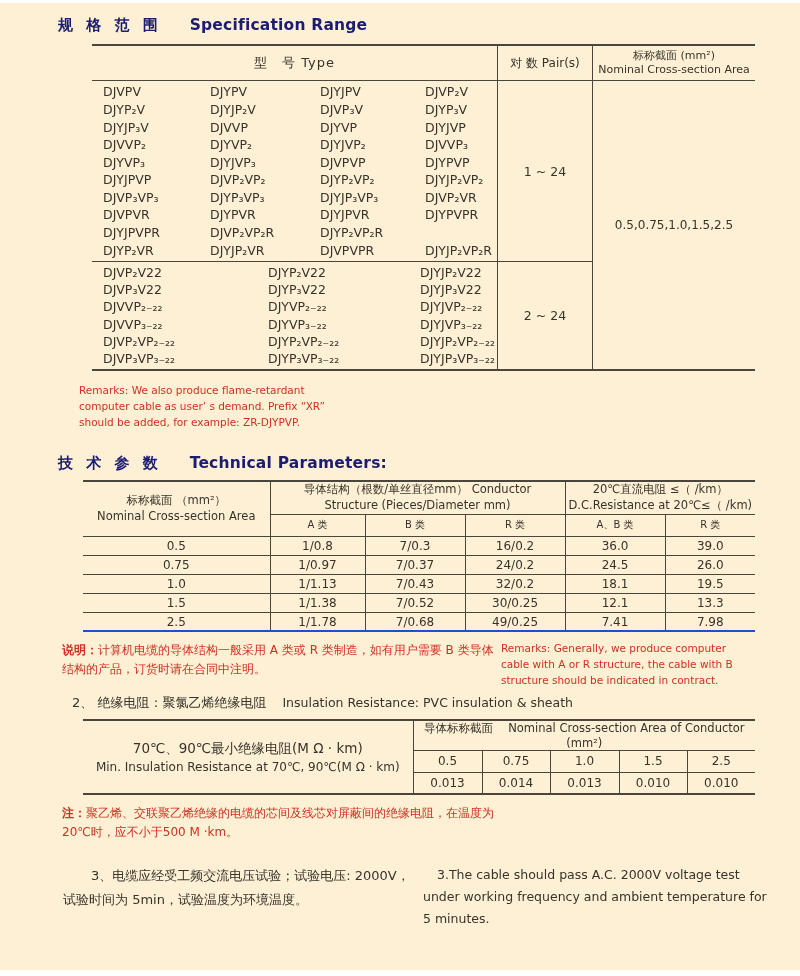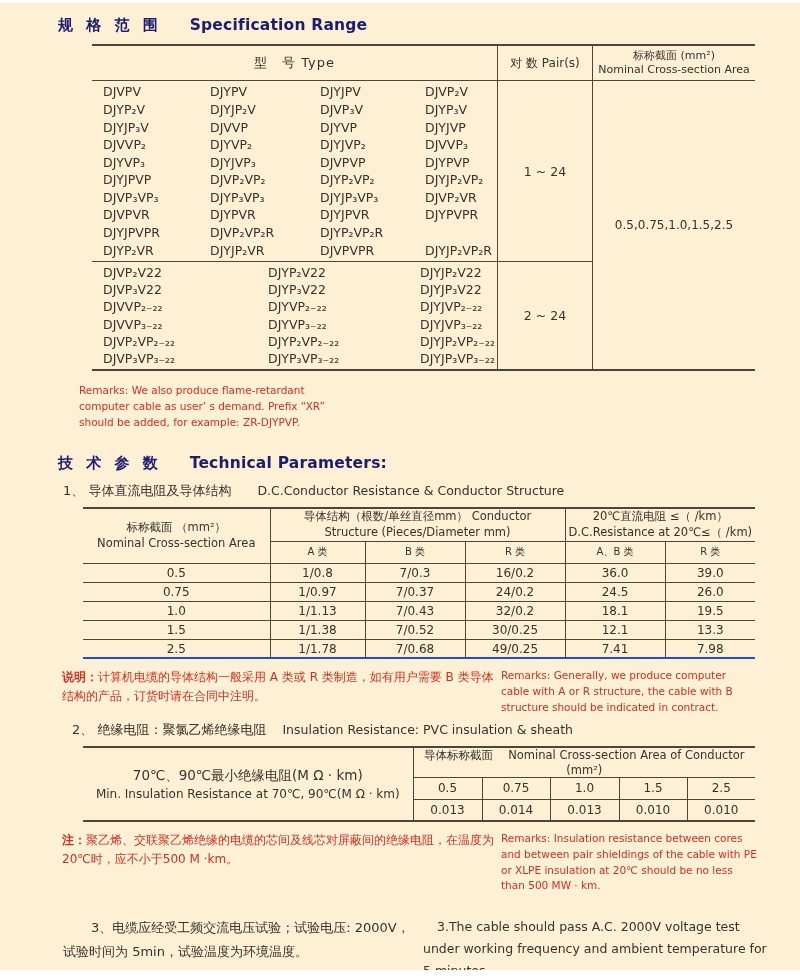--- a/index.html
+++ b/index.html
@@ -188,24 +188,20 @@
 
   <div class="remark-row" id="spec-remarks">
     <div class="remark-en">Remarks: We also produce flame-retardant computer cable as user’ s demand. Prefix “XR” should be added, for example: ZR-DJYPVP.</div>
   </div>
 
   <div class="sec-title" id="tech-title">
     <span class="zh">技 术 参 数</span>
     <span class="en">Technical Parameters:</span>
   </div>
 
-  <div class="item-line" id="item1-line">
-    <span class="zh">1、 导体直流电阻及导体结构</span>
-    <span class="en">D.C.Conductor Resistance &amp; Conductor Structure</span>
-  </div>
 
   <table class="t1">
     <colgroup>
         <col style="width:187px">
         <col style="width:95px">
         <col style="width:100px">
         <col style="width:100px">
         <col style="width:100px">
         <col style="width:90px">
       </colgroup>
@@ -315,21 +311,20 @@
           <td>0.014</td>
           <td>0.013</td>
           <td>0.010</td>
           <td>0.010</td>
         </tr>
     </thead>
   </table>
 
   <div class="remark-row" id="t2-remarks">
     <div class="remark-zh" style="width:432px"><b>注：</b><span>聚乙烯、交联聚乙烯绝缘的电缆的芯间及线芯对屏蔽间的绝缘电阻，在温度为20℃时，应不小于500 M  ·km。</span></div>
-    <div class="remark-en" style="margin-left:7px">Remarks:  Insulation resistance between cores and between pair shieldings of the cable with PE or XLPE insulation at 20℃ should be no  less than 500  MW · km.</div>
   </div>
 
   <div class="item3">
     <div class="zh">3、电缆应经受工频交流电压试验；试验电压: 2000V，试验时间为 5min，试验温度为环境温度。</div>
     <div class="en">3.The cable should pass A.C. 2000V voltage test under working frequency and ambient temperature for 5 minutes.</div>
   </div>
 
 </div>
 
 </body></html>

